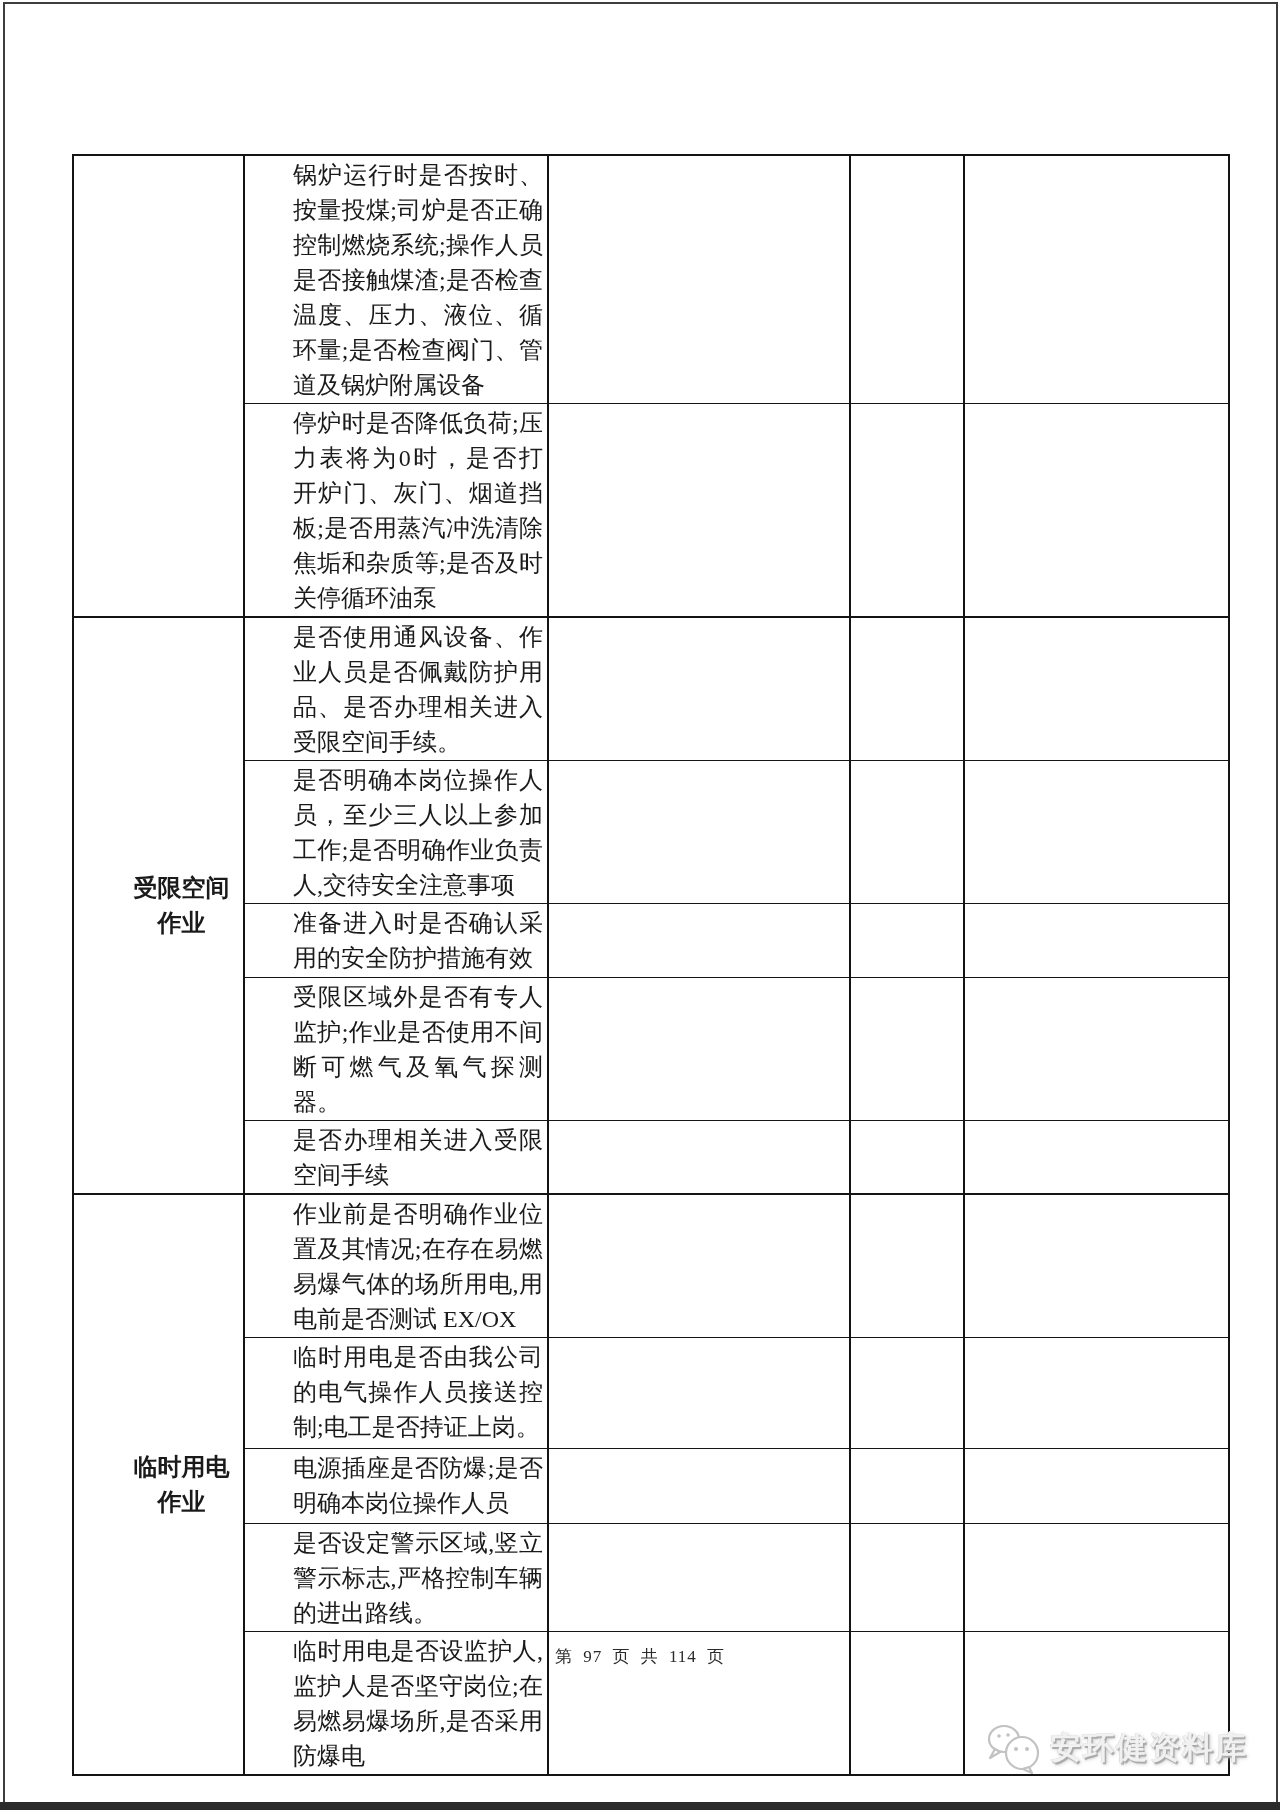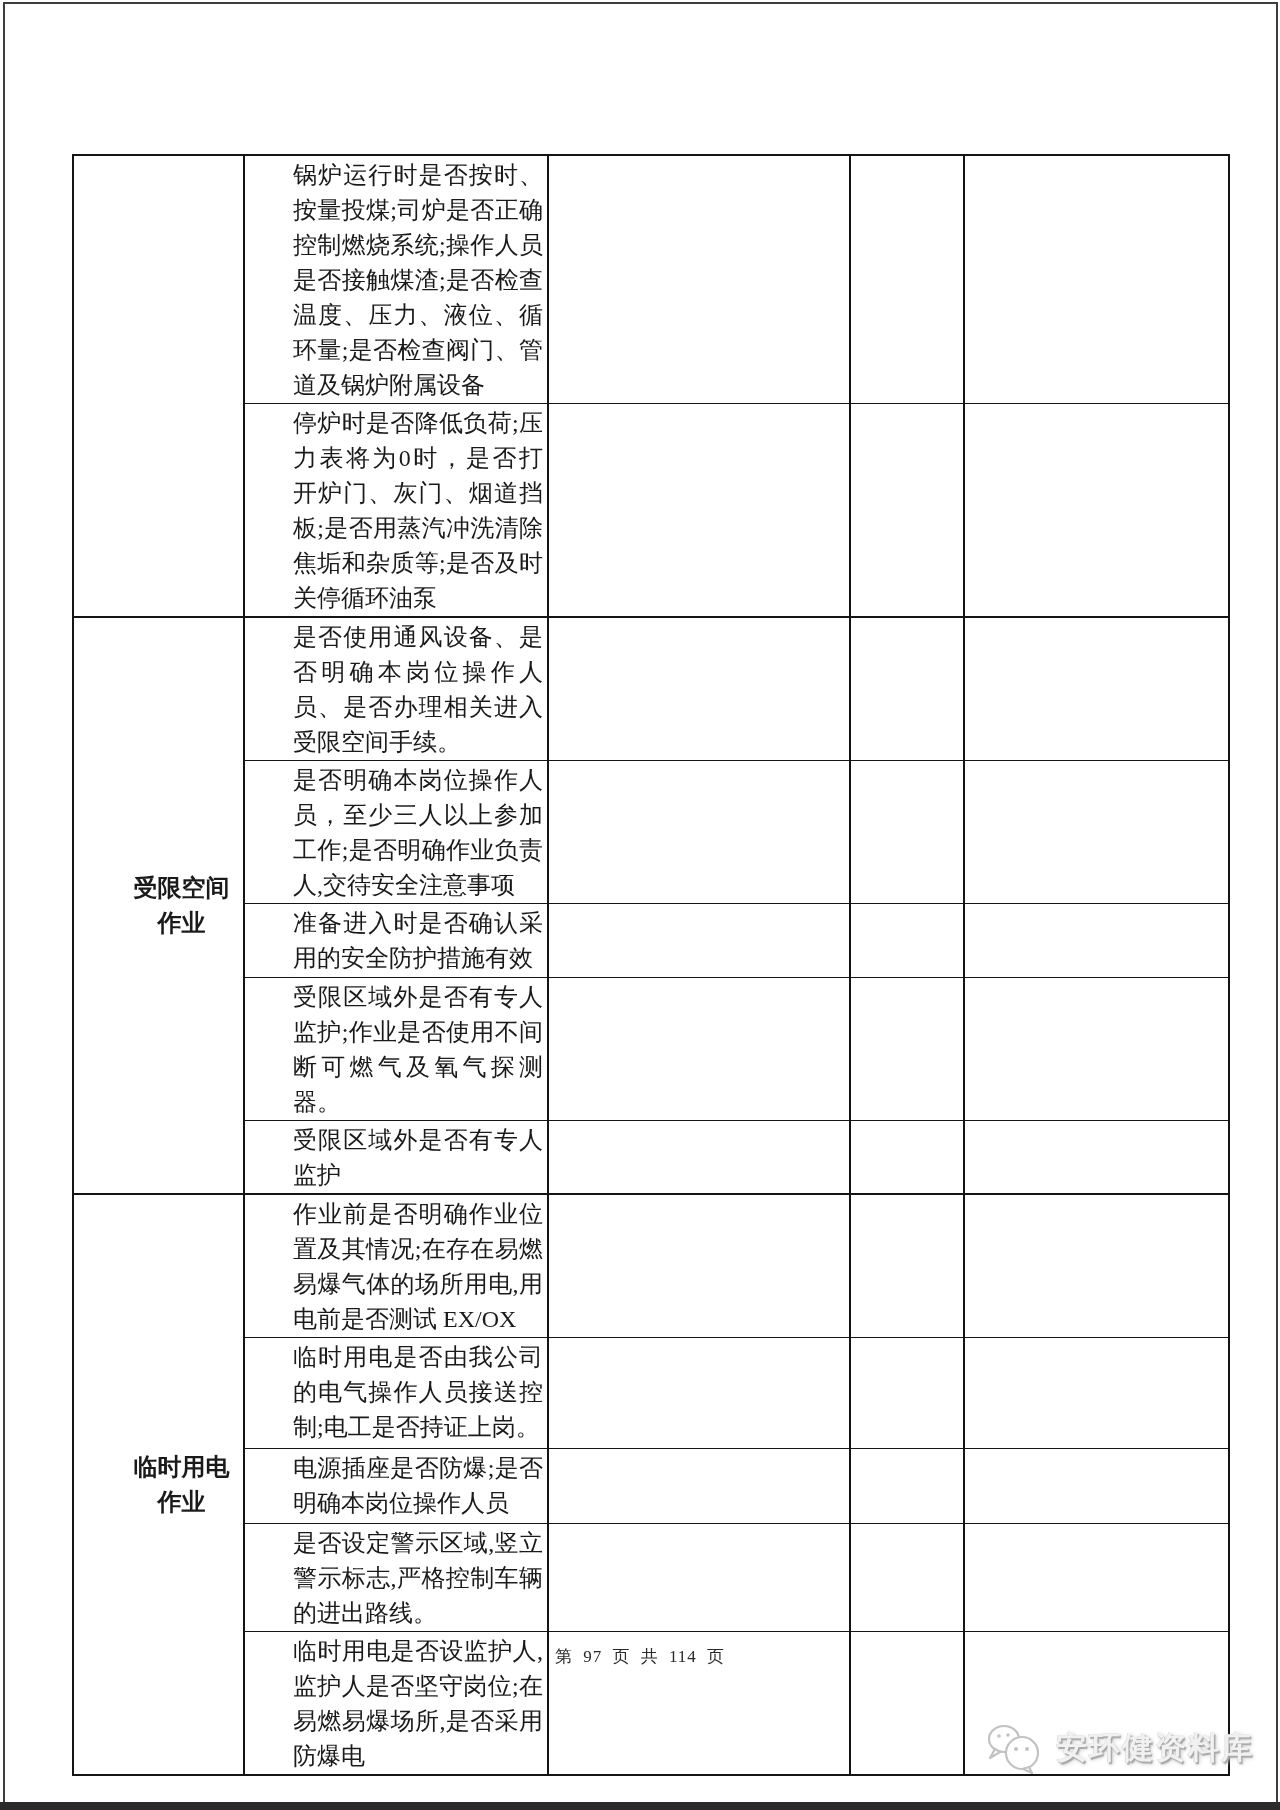--- a/index.html
+++ b/index.html
@@ -76,21 +76,21 @@
   }
   .watermark {
     position: absolute;
     left: 982px;
     top: 1722px;
     display: flex;
     align-items: center;
     pointer-events: none;
   }
   .watermark .brand {
-    margin-left: 12px;
+    margin-left: 6px;
     font-family: Liberation Mono, monospace;
     font-weight: bold;
     font-size: 31px;
     letter-spacing: 2px;
     color: #f1f1f1;
     text-shadow: 1.5px 1.5px 1px #a8a8a8, -0.5px -0.5px 0px #d4d4d4, 2px 2px 4px #c9c9c9;
     white-space: nowrap;
   }
   .wm-icon {
     display: block;
@@ -128,21 +128,21 @@
       </tr>
       <tr style="height:209px">
         <td class="item">停炉时是否降低负荷;压力表将为0时，是否打开炉门、灰门、烟道挡板;是否用蒸汽冲洗清除焦垢和杂质等;是否及时关停循环油泵</td>
         <td></td>
         <td></td>
         <td></td>
       </tr>
 
       <tr class="sec" style="height:143px">
         <td class="cat" rowspan="5">受限空间作业</td>
-        <td class="item">是否使用通风设备、是否明确本岗位操作人员、是否办理相关进入受限空间手续。</td>
+        <td class="item">是否使用通风设备、作业人员是否佩戴防护用品、是否办理相关进入受限空间手续。</td>
         <td></td>
         <td></td>
         <td></td>
       </tr>
       <tr style="height:141px">
         <td class="item">是否明确本岗位操作人员，至少三人以上参加工作;是否明确作业负责人,交待安全注意事项</td>
         <td></td>
         <td></td>
         <td></td>
       </tr>
@@ -152,21 +152,21 @@
         <td></td>
         <td></td>
       </tr>
       <tr style="height:107px">
         <td class="item">受限区域外是否有专人监护;作业是否使用不间断可燃气及氧气探测器。</td>
         <td></td>
         <td></td>
         <td></td>
       </tr>
       <tr style="height:70px">
-        <td class="item">受限区域外是否有专人监护</td>
+        <td class="item">是否办理相关进入受限空间手续</td>
         <td></td>
         <td></td>
         <td></td>
       </tr>
 
       <tr class="sec" style="height:138px">
         <td class="cat" rowspan="5">临时用电作业</td>
         <td class="item">作业前是否明确作业位置及其情况;在存在易燃易爆气体的场所用电,用电前是否测试 EX/OX</td>
         <td></td>
         <td></td>

